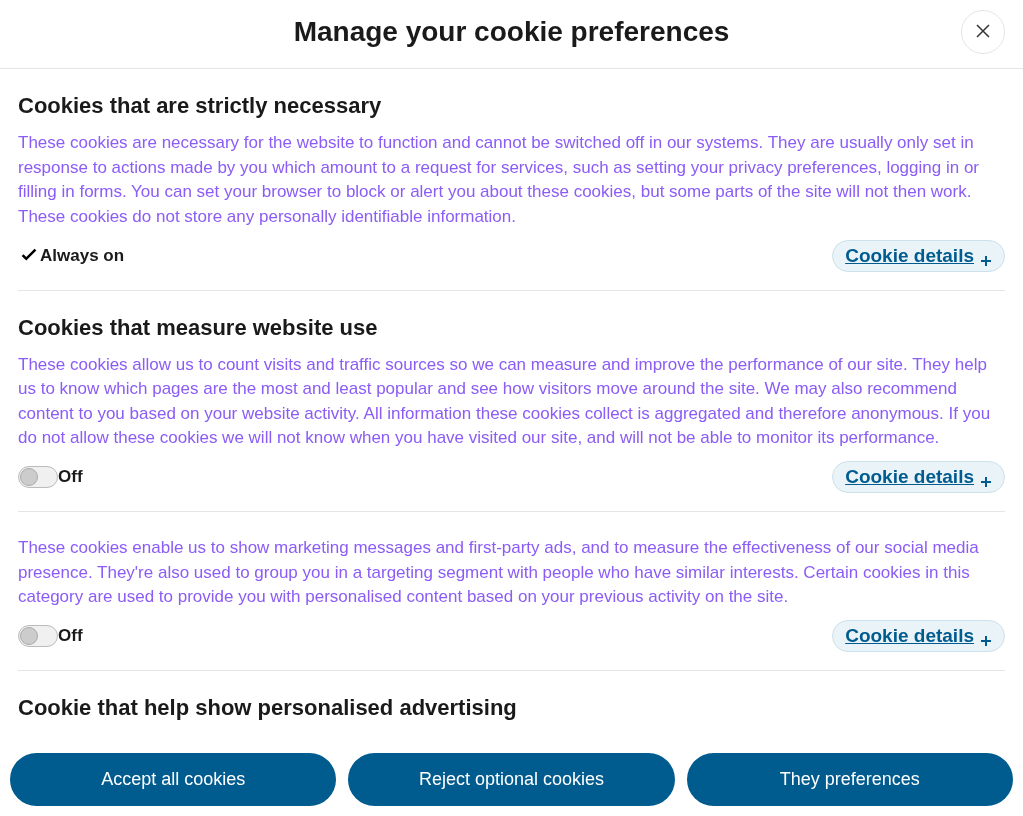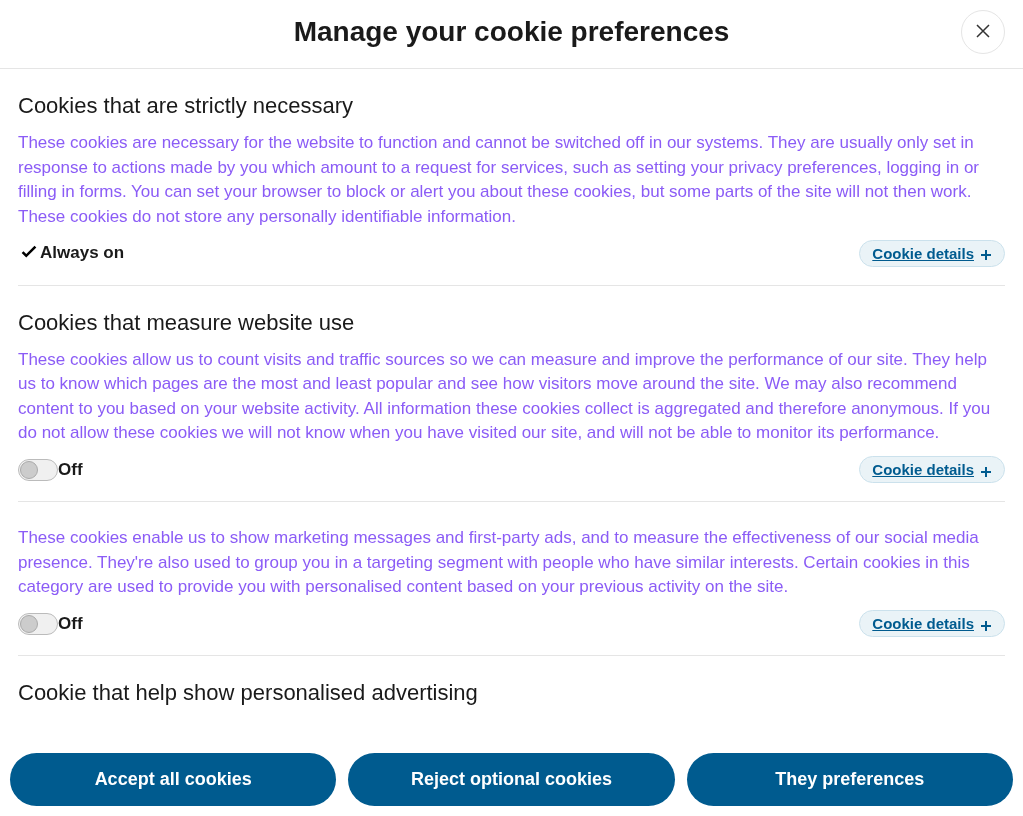--- a/index.html
+++ b/index.html
@@ -5,35 +5,35 @@
   * { box-sizing: border-box; margin: 0; padding: 0; }
   html, body { height: 100%; font-family: Arial, Helvetica, sans-serif; background: #fff; color: #1a1a1a; }
   .dialog { display: flex; flex-direction: column; width: 1023px; height: 816px; position: relative; }
   .header { position: relative; padding: 16px 60px 20px 60px; border-bottom: 1px solid #e5e5e5; text-align: center; }
   .header-title { font-size: 28px; font-weight: 700; }
   .close-btn { position: absolute; right: 18px; top: 10px; width: 44px; height: 44px; border-radius: 50%; border: 1px solid #e5e5e5; background: #fff; display: flex; align-items: center; justify-content: center; cursor: pointer; }
   .close-btn svg { width: 18px; height: 18px; stroke: #333; stroke-width: 2; }
   .content { flex: 1; overflow-y: auto; padding: 0 18px 10px 18px; }
   .section { padding: 24px 0 18px 0; border-bottom: 1px solid #e5e5e5; }
   .section:last-child { border-bottom: none; }
-  .section-title { font-size: 22px; font-weight: 400; margin-bottom: 12px; }
+  .section-title { font-size: 22px; font-weight: 700; margin-bottom: 12px; }
   .section-desc { font-size: 17px; line-height: 1.45; color: #8b5cf6; margin-bottom: 10px; }
   .row { display: flex; align-items: center; justify-content: space-between; margin-top: 6px; }
   .status-wrap { display: flex; align-items: center; }
   .check-icon { width: 22px; height: 22px; }
   .check-icon svg { width: 22px; height: 22px; fill: #000; }
   .status-label { font-size: 17px; font-weight: 700; }
   .toggle { width: 40px; height: 22px; border-radius: 11px; background: #f0f0f0; border: 1px solid #bbb; position: relative; cursor: pointer; flex-shrink: 0; }
   .toggle-knob { position: absolute; left: 1px; top: 1px; width: 18px; height: 18px; border-radius: 50%; background: #ccc; border: 1px solid #aaa; }
-  .details-btn { display: inline-flex; align-items: center; gap: 6px; background: #eaf3f7; border: 1px solid #cbe1ec; border-radius: 16px; padding: 4px 12px; color: #005b8f; font-size: 15px; font-weight: 600; cursor: pointer; }
+  .details-btn { display: inline-flex; align-items: center; gap: 6px; background: #eaf3f7; border: 1px solid #cbe1ec; border-radius: 16px; padding: 4px 12px; color: #005b8f; font-size: 19px; font-weight: 600; cursor: pointer; }
   .details-btn .label { text-decoration: underline; }
   .plus-icon { width: 12px; height: 12px; }
   .plus-icon svg { width: 12px; height: 12px; stroke: #005b8f; stroke-width: 2; }
   .footer { display: flex; gap: 12px; padding: 14px 10px 10px 10px; border-top: 1px solid #fff; }
-  .footer-btn { flex: 1; background: #005b8f; color: #fff; font-size: 18px; font-weight: 700; border: none; border-radius: 30px; padding: 16px 10px; cursor: pointer; text-align: center; }
+  .footer-btn { flex: 1; background: #005b8f; color: #fff; font-size: 18px; font-weight: 400; border: none; border-radius: 30px; padding: 16px 10px; cursor: pointer; text-align: center; }
   
   .content::-webkit-scrollbar { width: 14px; }
   .content::-webkit-scrollbar-thumb { background: #c9c9c9; border-radius: 3px; }
   .content::-webkit-scrollbar-track { background: #f4f4f4; }
 </style>
 </head>
 <body>
 
 <div class="dialog">
 

